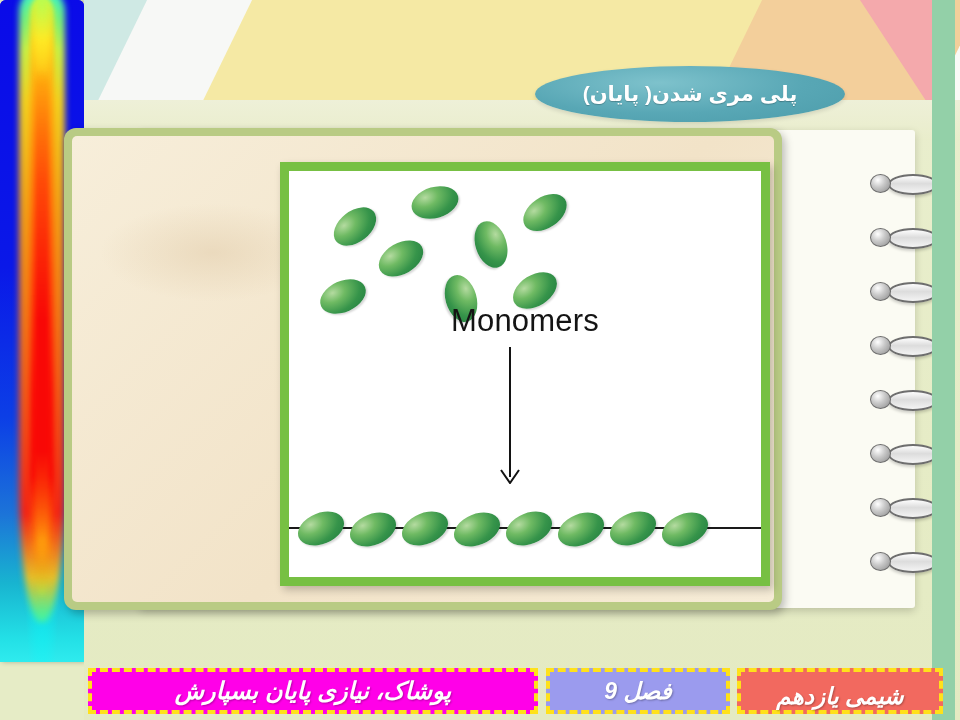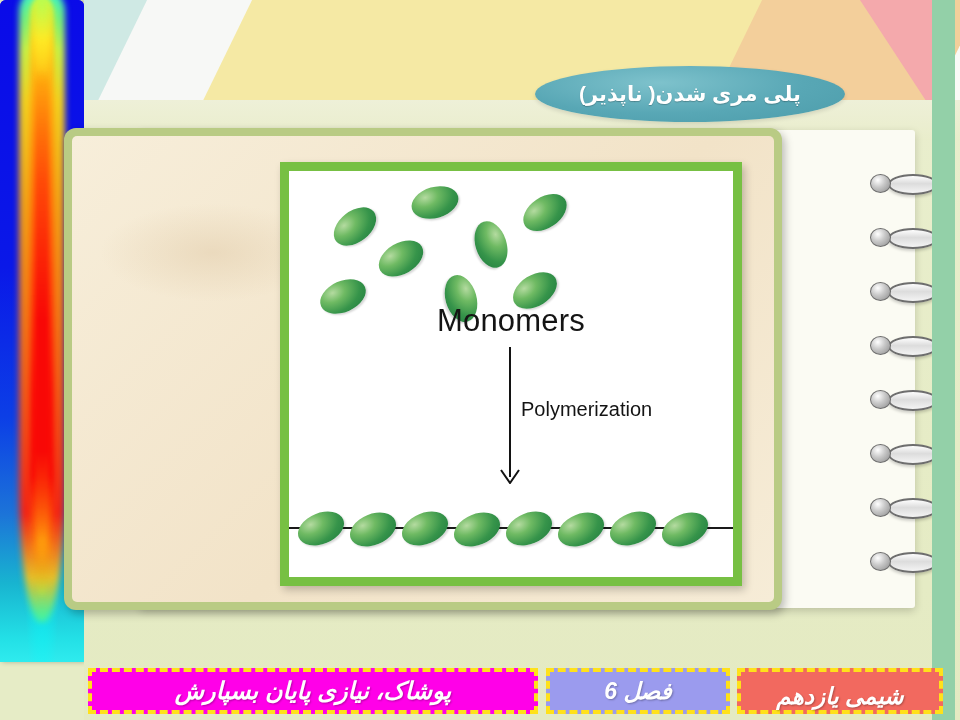--- a/index.html
+++ b/index.html
@@ -135,20 +135,21 @@
   .ring .bar{
     position:absolute;left:13px;top:6px;width:48px;height:3px;
     background:linear-gradient(to bottom,#9b9b9b,#5f5f5f);border-radius:2px;
   }
 
   
   .diagram{
     position:absolute;left:280px;top:162px;width:462px;height:424px;
     background:#77c043;
     box-shadow:3px 4px 8px rgba(0,0,0,.22);
+    padding-left:28px;
   }
   .diagram-in{
     position:absolute;left:9px;top:9px;right:9px;bottom:9px;
     background:#ffffff;overflow:hidden;
   }
   .mono{
     position:absolute;width:48px;height:31px;border-radius:50%;
     background:radial-gradient(ellipse at 33% 26%, #b4dba0 0%, #6fba63 28%, #36944a 62%, #1f7a3e 100%);
     box-shadow:1px 2px 2px rgba(0,0,0,.16);
   }
@@ -302,44 +303,43 @@
       <div class="mono" style="left:30px;top:110px;transform:rotate(-24deg)"></div>
       <div class="mono" style="left:148px;top:112px;transform:rotate(74deg)"></div>
       <div class="mono" style="left:222px;top:104px;transform:rotate(-32deg)"></div>
 
       <div class="lbl-monomers">Monomers</div>
 
       <div class="arrow-shaft"></div>
       <svg class="arrow-head" viewBox="0 0 20 15">
         <polyline points="1,1 10,14 19,1" fill="none" stroke="#131313" stroke-width="2"></polyline>
       </svg>
-      <div class="lbl-polymerization">Polymerization</div>
 
       <div style="position:absolute;left:0;right:0;top:340px;height:34px;">
         <div class="chain-line" style="top:16px"></div>
         <div class="chain-el" style="left:8px;top:2px;transform:rotate(-22deg)"></div>
         <div class="chain-el" style="left:60px;top:3px;transform:rotate(-22deg)"></div>
         <div class="chain-el" style="left:112px;top:2px;transform:rotate(-22deg)"></div>
         <div class="chain-el" style="left:164px;top:3px;transform:rotate(-22deg)"></div>
         <div class="chain-el" style="left:216px;top:2px;transform:rotate(-22deg)"></div>
         <div class="chain-el" style="left:268px;top:3px;transform:rotate(-22deg)"></div>
         <div class="chain-el" style="left:320px;top:2px;transform:rotate(-22deg)"></div>
         <div class="chain-el" style="left:372px;top:3px;transform:rotate(-22deg)"></div>
       </div>
 
     </div>
   </div>
 
   <div class="title-ellipse">
-    <span>پلی مری شدن( ناپذیر)</span>
+    <span>پلی مری شدن( پایان)</span>
   </div>
 
   <div class="tag" id="tag-chem">
     <span>شیمی یازدهم</span>
   </div>
   <div class="tag" id="tag-chapter">
-    <span>فصل 6</span>
+    <span>فصل 9</span>
   </div>
   <div class="tag" id="tag-subject">
     <span>پوشاک، نیازی پایان بسپارش</span>
   </div>
 
 </div>
 
 </body></html>

